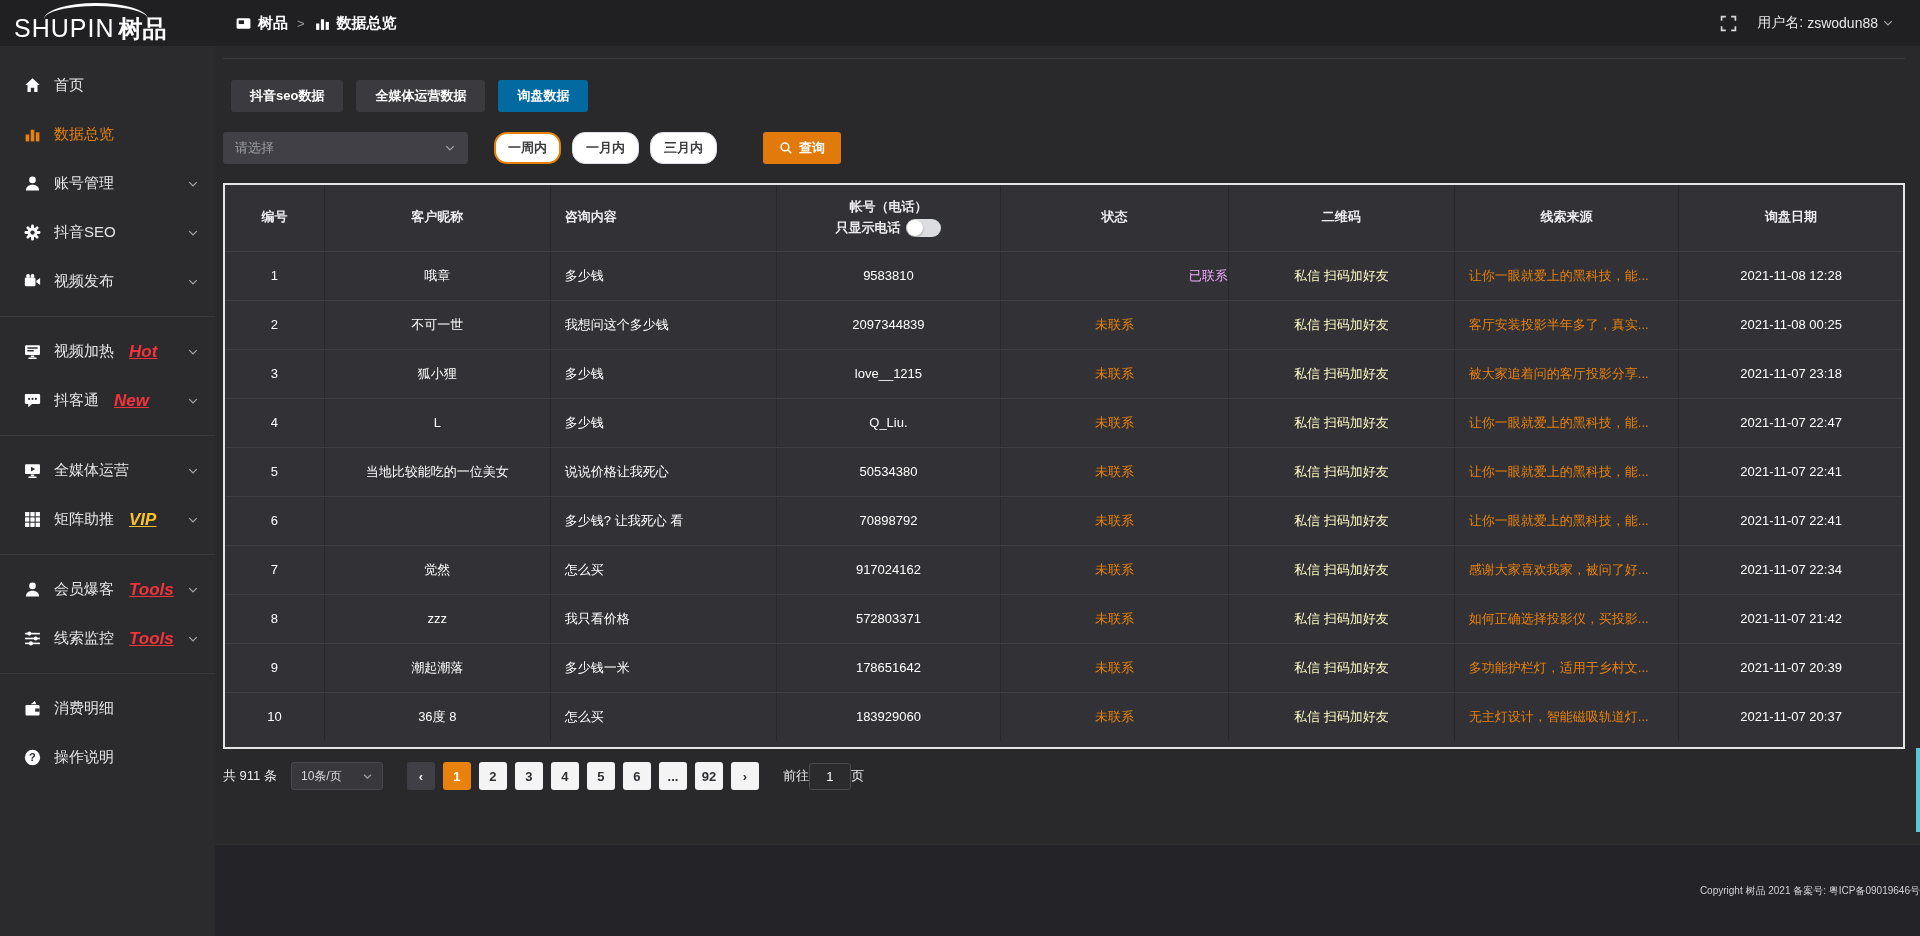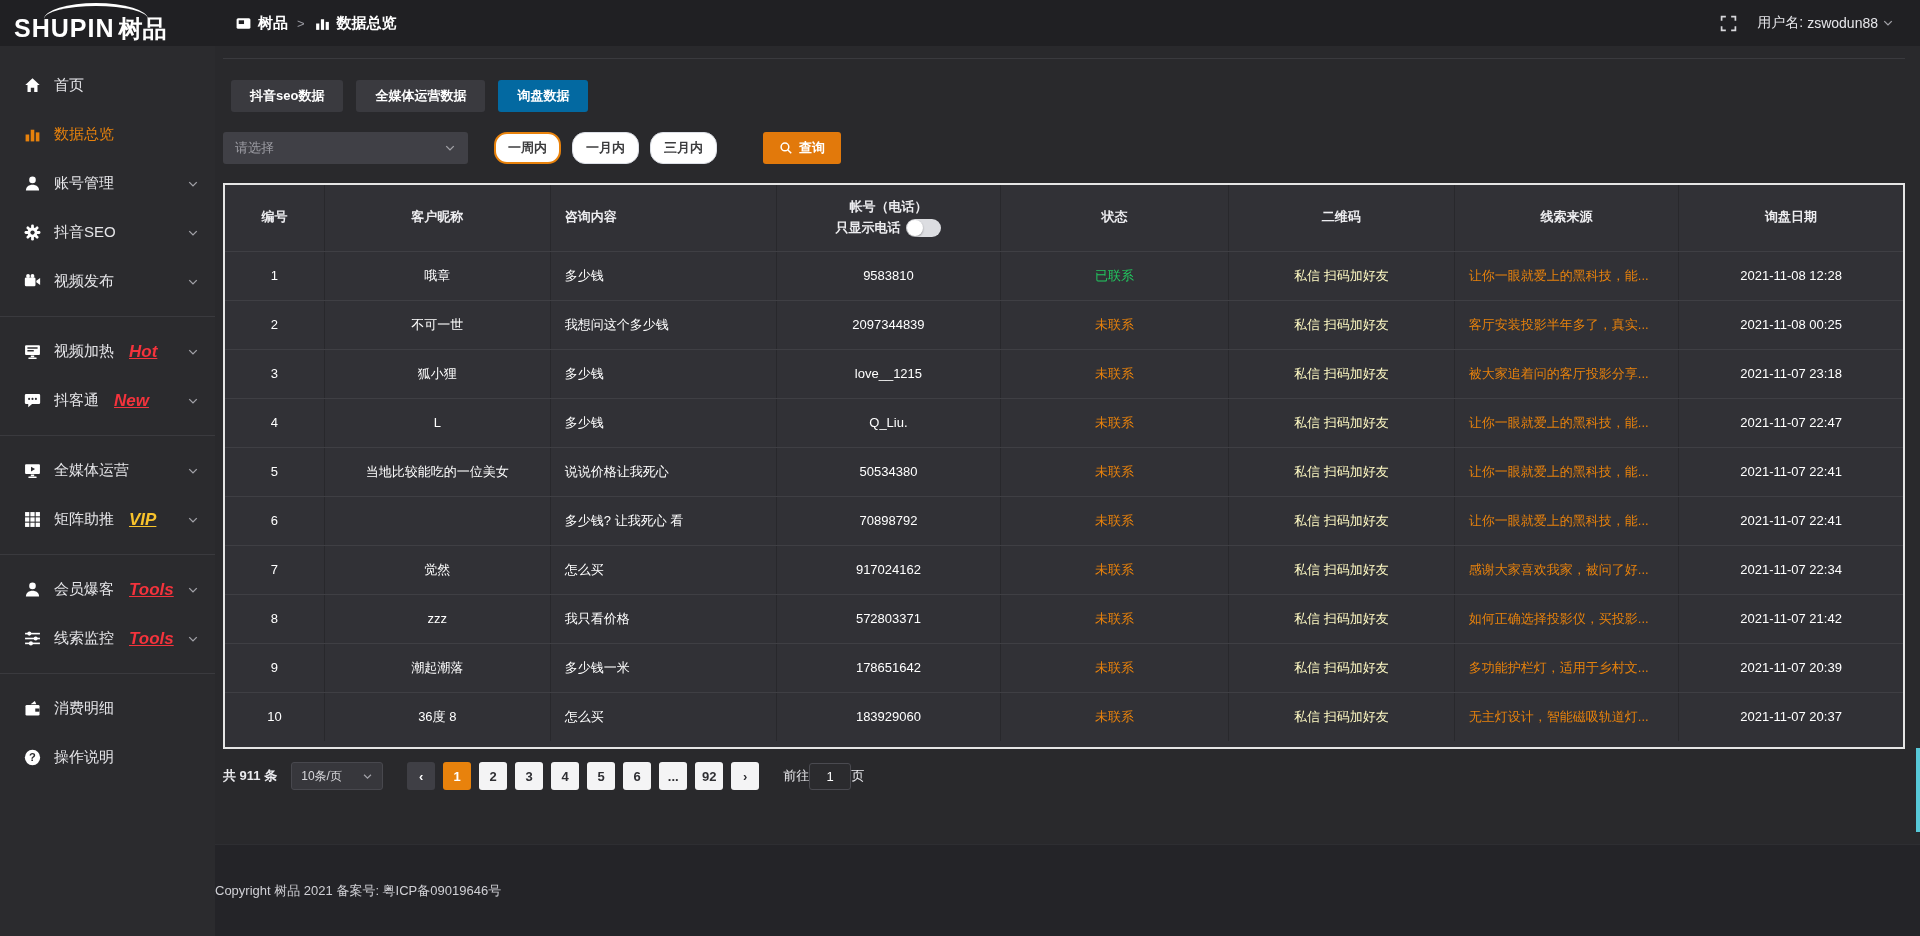--- a/index.html
+++ b/index.html
@@ -5,21 +5,21 @@
   * { margin:0; padding:0; box-sizing:border-box; }
   html,body { width:1920px; height:936px; overflow:hidden;
     font-family:"Liberation Sans","DejaVu Sans",sans-serif; background:#29292c; }
 
   
   .topbar { height:46px; background:#202023; display:flex; align-items:center; }
   .logo { width:215px; height:46px; position:relative; display:flex; align-items:flex-end;
           padding:0 0 5px 14px; cursor:pointer; }
   .logo-arc { position:absolute; left:44px; top:3px; width:104px; height:16px;
           border-top:3px solid #fff; border-radius:50% 50% 0 0 / 100% 100% 0 0; }
-  .logo-en { color:#fff; font-size:25px; font-weight:700; letter-spacing:1px; line-height:1; }
+  .logo-en { color:#fff; font-size:25px; font-weight:400; letter-spacing:1px; line-height:1; }
   .logo-cn { color:#fff; font-size:24px; font-weight:900; line-height:1; margin-left:4px; }
   .breadcrumb { margin-left:20px; display:flex; align-items:center; gap:9px;
           color:#fff; font-size:15px; font-weight:bold; }
   .crumb { display:flex; align-items:center; gap:6px; cursor:pointer; }
   .crumb-sep { color:#9a9aa2; font-size:13px; font-weight:normal; }
   .topbar-right { margin-left:auto; margin-right:26px; display:flex; align-items:center; gap:20px;
           color:#e6e6ea; font-size:14px; }
   .user-wrap { display:flex; align-items:center; gap:4px; cursor:pointer; }
 
   .icn { display:inline-flex; width:17px; height:17px; }
@@ -71,46 +71,46 @@
        border-right:1px solid #28282c; border-bottom:1px solid #3f3f44; line-height:1.9; }
   th:last-child, td:last-child { border-right:none; }
   td { height:49px; text-align:center; font-size:13px; color:#fff;
        border-right:1px solid #28282c; border-bottom:1px solid #3f3f44;
        overflow:hidden; white-space:nowrap; }
   tbody tr:last-child td { border-bottom:none; }
   .l { text-align:left; padding:0 14px; }
   .qr { color:#fef9c3; cursor:pointer; }
   .src { color:#e8820c; cursor:pointer; }
   .status-pending { color:#e8820c; }
-  .status-contacted { color:#22c55e; }
+  .status-contacted { color:#f0abfc;text-align:right; }
   .toggle { width:35px; height:18px; border-radius:9px; background:#dcdde1; position:relative;
             display:inline-block; vertical-align:-5px; margin-left:6px; cursor:pointer; }
   .toggle::after { content:""; position:absolute; left:1px; top:1px; width:16px; height:16px;
             border-radius:50%; background:#fff; box-shadow:0 1px 2px rgba(0,0,0,.35); }
 
   
   .pagination { margin-top:13px; display:flex; align-items:center; font-size:13px; color:#eaeaee; }
-  .ptotal { font-weight:bold; }
+  .ptotal { font-weight:normal; }
   .psel { width:92px; height:28px; background:#37373c; border:1px solid #48484e; border-radius:3px;
           margin-left:14px; display:flex; align-items:center; padding:0 9px; font-size:12px;
           color:#d8d8dc; cursor:pointer; }
   .psel .chev { margin-left:auto; width:11px; height:11px; }
   .pbtn { min-width:28px; height:28px; margin-left:8px; border-radius:3px; background:#f4f4f5;
           color:#2f2f33; border:none; font-size:13px; font-weight:bold; cursor:pointer;
           display:inline-flex; align-items:center; justify-content:center; }
   .pbtn.prev { background:#3f3f45; color:#fff; margin-left:24px; }
   .pbtn.active { background:#e8820c; color:#fff; }
   .goto { margin-left:24px; display:flex; align-items:center; gap:0; }
   .goto input { width:42px; height:27px; background:#2b2b2e; border:1px solid #4a4a50;
           border-radius:3px; color:#fff; text-align:center; font-size:13px;
           font-family:inherit; }
 
   
   .footer { height:92px; background:#242428; border-top:1px solid #2e2e32; display:flex;
-            align-items:center; justify-content:flex-start; color:#d0d0d5; font-size:13px; }
+            align-items:center; justify-content:flex-end; color:#d0d0d5; font-size:10px; }
 
   .scroll-thumb { position:fixed; right:0; top:748px; width:4px; height:84px; background:#57c8d8; }
 </style>
 </head>
 <body>
 
 <header class="topbar">
   <div class="logo">
     <span class="logo-arc"></span>
     <span class="logo-en">SHUPIN</span>

